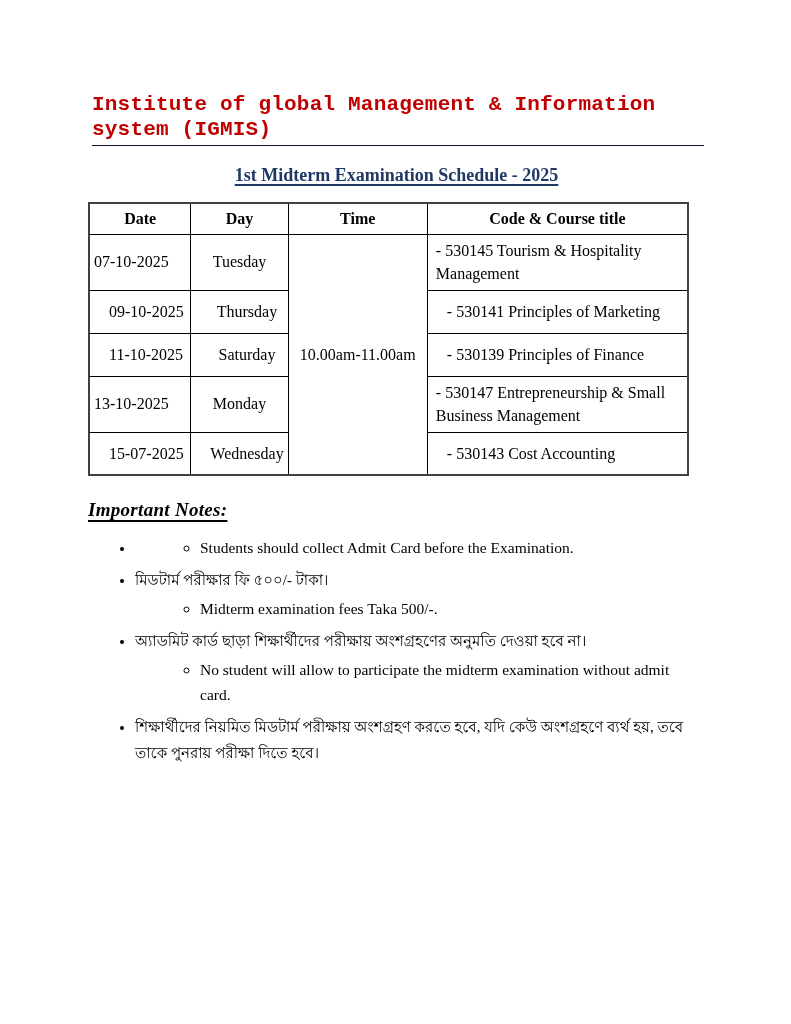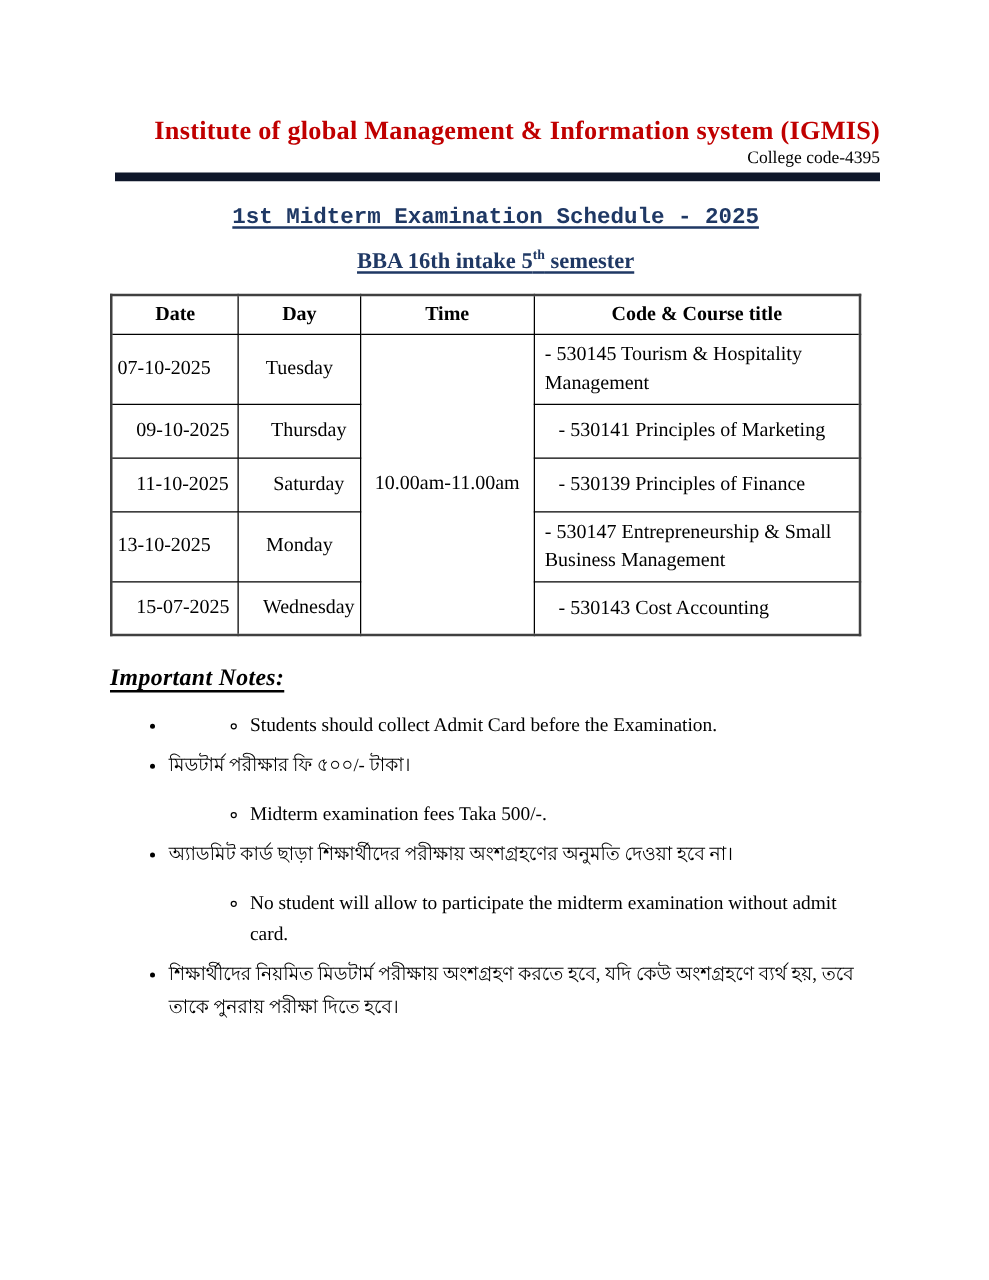--- a/index.html
+++ b/index.html
@@ -10,24 +10,25 @@
     font-family: "Liberation Serif", "DejaVu Serif", serif;
     color: #000000;
     position: relative;
     overflow: hidden;
   }
   .page {
     padding: 92px 86px 0 88px;
   }
   .doc-header {
     width: 612px;
-    text-align: right;
-    border-bottom: 7px solid #0f172a;
+    text-align: left;
+    border-bottom: 1px solid #0f172a;
     padding-bottom: 3px;
     margin: 0 auto 0 4px;
+    font-family: Liberation Mono, monospace;
   }
   .institute-title {
     color: #C00000;
     font-size: 21px;
     font-weight: bold;
     line-height: 1.2;
     letter-spacing: 0.2px;
   }
   .college-code {
     font-size: 14px;
@@ -37,21 +38,21 @@
     text-align: center;
     color: #1F3864;
     font-weight: bold;
     font-size: 18px;
   }
   .center-heading .underlined {
     text-decoration: underline;
     text-decoration-thickness: 2px;
     text-underline-offset: 3px;
   }
-  .heading-schedule { margin-top: 19px; font-family: Liberation Mono, monospace; }
+  .heading-schedule { margin-top: 19px; }
   .heading-semester { margin-top: 14px; }
   sup { font-size: 11px; vertical-align: super; }
 
   table.schedule {
     border-collapse: collapse;
     margin-top: 16px;
     margin-left: 0px;
     width: 601px;
     border: 2px solid #404040;
   }
@@ -99,44 +100,40 @@
     width: 600px;
   }
   ul.notes-list > li {
     font-size: 15px;
     line-height: 1.75;
     margin-bottom: 4px;
   }
   ul.sub-list {
     list-style-type: circle;
     padding-left: 65px;
-    margin: 14px 0 6px 0;
+    margin: 4px 0 6px 0;
   }
   ul.sub-list > li {
     font-size: 15.5px;
     line-height: 1.6;
   }
 </style>
 </head>
 <body>
 
 <div class="page">
 
   <div class="doc-header">
     <div class="institute-title">Institute of global Management &amp; Information system (IGMIS)</div>
-    <div class="college-code">College code-4395</div>
   </div>
 
   <div class="center-heading heading-schedule">
     <span class="underlined">1st Midterm Examination Schedule - 2025</span>
   </div>
 
-  <div class="center-heading heading-semester">
-    <span class="underlined"><span>BBA 16th intake 5</span><sup>th</sup><span> semester</span></span>
-  </div>
 
   <table class="schedule">
     <thead>
       <tr>
         <th>Date</th>
         <th>Day</th>
         <th>Time</th>
         <th>Code &amp; Course title</th>
       </tr>
     </thead>

